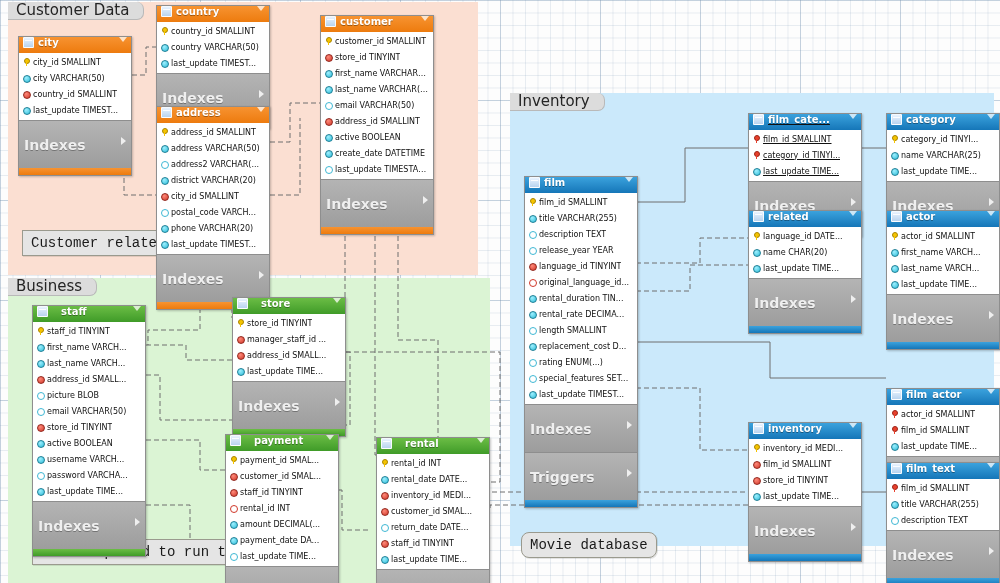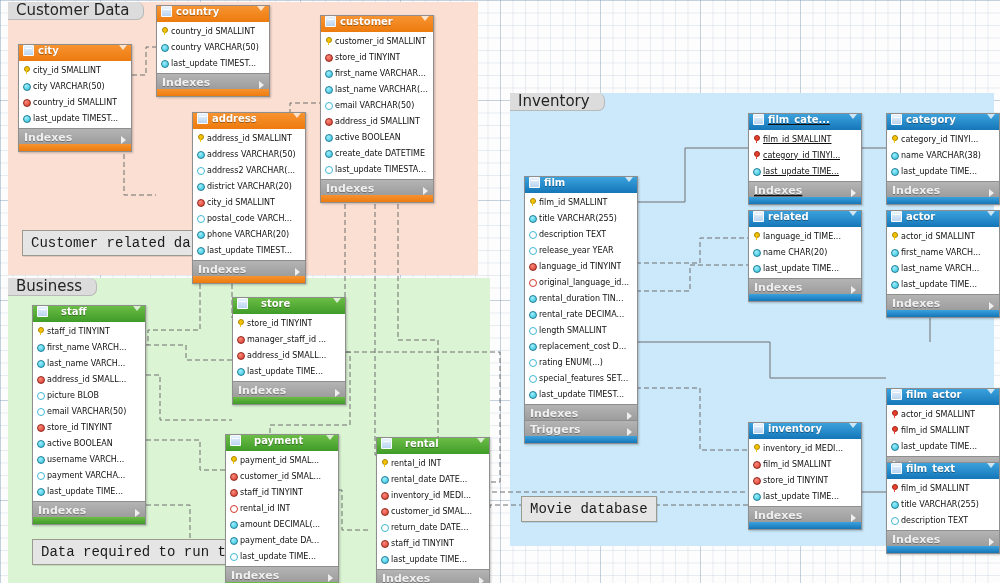--- a/index.html
+++ b/index.html
@@ -33,21 +33,21 @@
 
   
   .note{
     position:absolute;background:#e5e5e5;border:1px solid #9a9a8e;
     font-size:14px;color:#1a1a1a;padding:4px 8px;white-space:nowrap;
     box-shadow:1px 1px 0 rgba(0,0,0,.10);
     font-family:Liberation Mono, monospace;
   }
   .note-customer{left:22px;top:230px;}
   .note-business{left:32px;top:539px;}
-  .note-inventory{left:521px;top:496px;}
+  .note-inventory{left:521px;top:532px;border-radius:8px;}
 
   
   .tbl{
     position:absolute;box-sizing:border-box;width:114px;
     background:#ffffff;border:1px solid #8e8e8e;
     box-shadow:1px 1px 2px rgba(0,0,0,.22);
     font-size:8px;color:#101010;
   }
   .tbl .hdr{
     display:flex;align-items:flex-start;gap:4px;height:16px;padding:0 4px;
@@ -105,23 +105,23 @@
   }
   
   .ki.pkr:before{
     content:"";position:absolute;left:1px;top:0;width:4px;height:4px;border-radius:50%;
     background:#e8402c;border:1px solid #9c2317;
   }
   .ki.pkr:after{
     content:"";position:absolute;left:2.5px;top:3px;width:1.5px;height:5px;background:#e8402c;
   }
   .tbl .section{
-    display:flex;align-items:flex-end;height:15px;padding:0 5px;
+    display:flex;align-items:flex-start;height:15px;padding:16px 5px;
     background:linear-gradient(#b4b4b4,#9d9d9d);color:#efefef;
-    font-size:11px;font-weight:bold;border-top:1px solid #8e8e8e;
+    font-size:14px;font-weight:bold;border-top:1px solid #8e8e8e;
     text-shadow:0 1px 0 rgba(0,0,0,.3);
   }
   .tbl .section .stitle{flex:1;}
   .tbl .section .arr{
     width:0;height:0;border-top:4px solid transparent;border-bottom:4px solid transparent;
     border-left:5px solid #efefef;
   }
   .tbl .foot{height:7px;}
 
   
@@ -199,21 +199,21 @@
   <path class="dash" d="M460,492 L748,492"></path>
 
   <path class="dash" d="M460,510 L490,510 L490,505 L748,505"></path>
 </svg>
 
 <div class="note note-customer">Customer related data</div>
 <div class="note note-business">Data required to run the business</div>
 <div class="note note-inventory">Movie database</div>
 
 <div id="tables-root">
-    <div class="tbl t-orange" style="left: 18px; top: 44px;">
+    <div class="tbl t-orange" style="left: 18px; top: 36px;">
       <div class="hdr">
         <span class="glyph"></span>
         <span class="tname">city</span>
         <span class="caret"></span>
       </div>
       <div class="cols">
         <div class="col">
           <span class="ki pk"></span>
           <span class="cname">city_id SMALLINT</span>
         </div>
@@ -255,21 +255,21 @@
           <span class="ki nn"></span>
           <span class="cname">last_update TIMEST...</span>
         </div>
       </div>
       <div class="section">
         <span class="stitle">Indexes</span>
         <span class="arr"></span>
       </div>
       <div class="foot"></div>
     </div>
-    <div class="tbl t-orange" style="left: 156px; top: 112px; margin-left: 36px;">
+    <div class="tbl t-orange" style="left: 156px; top: 106px;">
       <div class="hdr">
         <span class="glyph"></span>
         <span class="tname">address</span>
         <span class="caret"></span>
       </div>
       <div class="cols">
         <div class="col">
           <span class="ki pk"></span>
           <span class="cname">address_id SMALLINT</span>
         </div>
@@ -396,21 +396,21 @@
         <div class="col">
           <span class="ki nn"></span>
           <span class="cname">active BOOLEAN</span>
         </div>
         <div class="col">
           <span class="ki nn"></span>
           <span class="cname">username VARCH...</span>
         </div>
         <div class="col">
           <span class="ki nu"></span>
-          <span class="cname">payment VARCHA...</span>
+          <span class="cname">password VARCHA...</span>
         </div>
         <div class="col">
           <span class="ki nn"></span>
           <span class="cname">last_update TIME...</span>
         </div>
       </div>
       <div class="section">
         <span class="stitle">Indexes</span>
         <span class="arr"></span>
       </div>
@@ -631,21 +631,21 @@
         <span class="tname">category</span>
         <span class="caret"></span>
       </div>
       <div class="cols">
         <div class="col">
           <span class="ki pk"></span>
           <span class="cname">category_id TINYI...</span>
         </div>
         <div class="col">
           <span class="ki nn"></span>
-          <span class="cname">name VARCHAR(38)</span>
+          <span class="cname">name VARCHAR(25)</span>
         </div>
         <div class="col">
           <span class="ki nn"></span>
           <span class="cname">last_update TIME...</span>
         </div>
       </div>
       <div class="section">
         <span class="stitle">Indexes</span>
         <span class="arr"></span>
       </div>
@@ -653,21 +653,21 @@
     </div>
     <div class="tbl t-blue" style="left: 748px; top: 210px;">
       <div class="hdr">
         <span class="glyph"></span>
         <span class="tname">related</span>
         <span class="caret"></span>
       </div>
       <div class="cols">
         <div class="col">
           <span class="ki pk"></span>
-          <span class="cname">language_id TIME...</span>
+          <span class="cname">language_id DATE...</span>
         </div>
         <div class="col">
           <span class="ki nn"></span>
           <span class="cname">name CHAR(20)</span>
         </div>
         <div class="col">
           <span class="ki nn"></span>
           <span class="cname">last_update TIME...</span>
         </div>
       </div>

